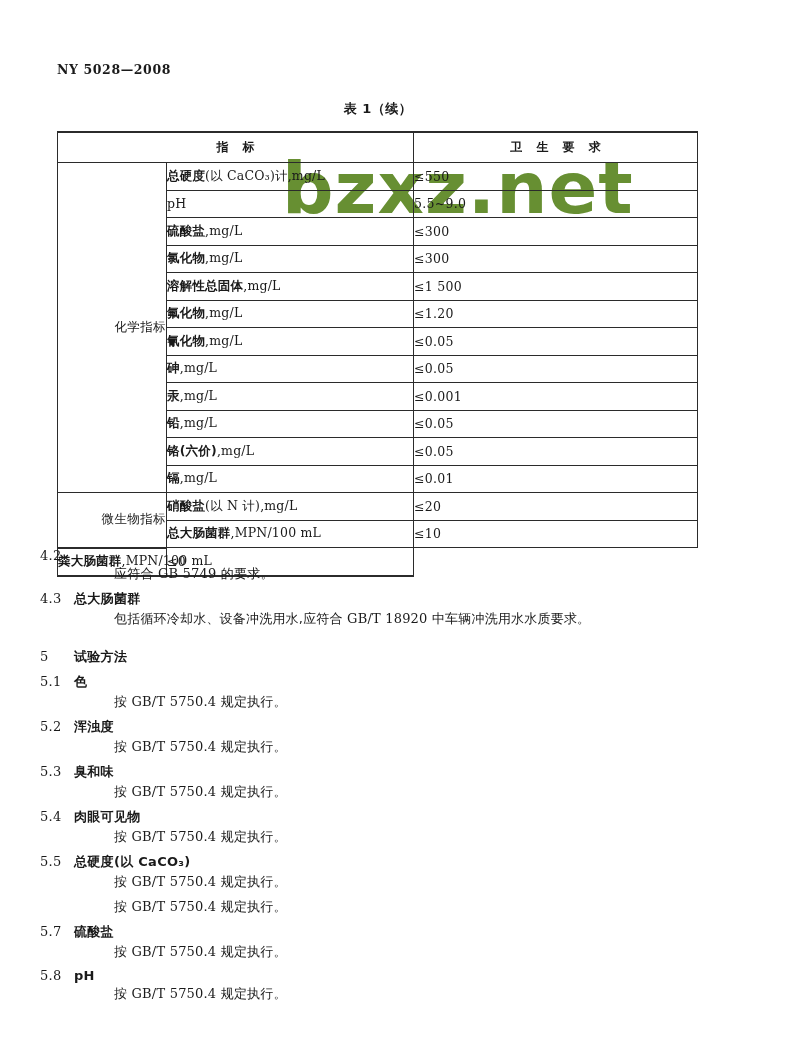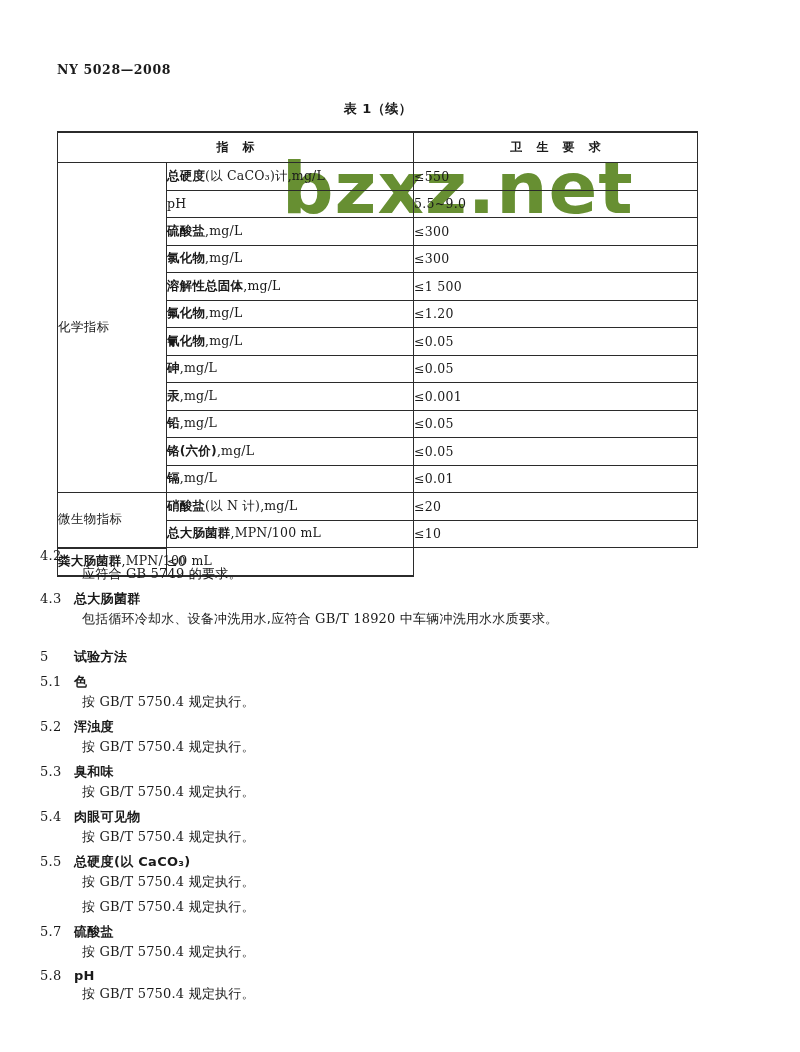--- a/index.html
+++ b/index.html
@@ -96,21 +96,21 @@
     letter-spacing: 5px;
     text-indent: 5px;
     font-size: 12px;
     border-top-width: 2px;
     border-bottom-width: 1px;
   }
   table.spec thead th.th-left { border-right: 1px solid #2b2b2b; }
   table.spec tbody tr td { height: 26.5px; }
 
   td.group-cell {
-    text-align: left;
+    text-align: right;
     font-family: Liberation Mono, monospace;
     font-weight: bold;
     font-size: 12.5px;
     letter-spacing: .4px;
   }
   td.item-cell {
     padding-left: 7px;
     font-family: "DejaVu Serif", serif;
     font-size: 12.5px;
     letter-spacing: .2px;
@@ -159,20 +159,21 @@
     font-size: 13px;
   }
   .clause-head.major .num { font-weight: normal; }
   .clause-head .title { font-weight: bold; }
   .clause-body {
     font-family: "DejaVu Serif", serif;
     font-size: 13px;
     padding-left: 82px;
     letter-spacing: .2px;
     margin-bottom: 7px;
+    margin-left: 32px;
   }
   .clause-body .cn {
     font-family: "DejaVu Sans", sans-serif;
     font-size: 13px;
     font-weight: normal;
   }
   .sp-lg { height: 13px; }
   .sp-sm { height: 5px; }
   .clip-bottom { overflow: hidden; }
 </style>

